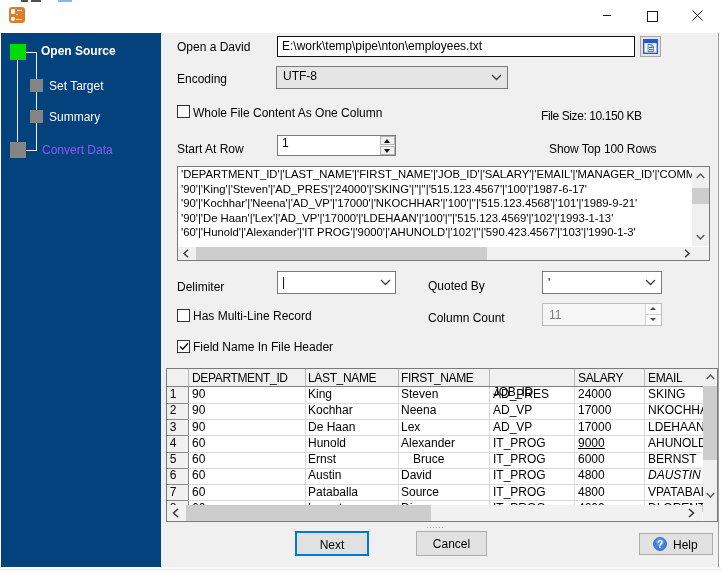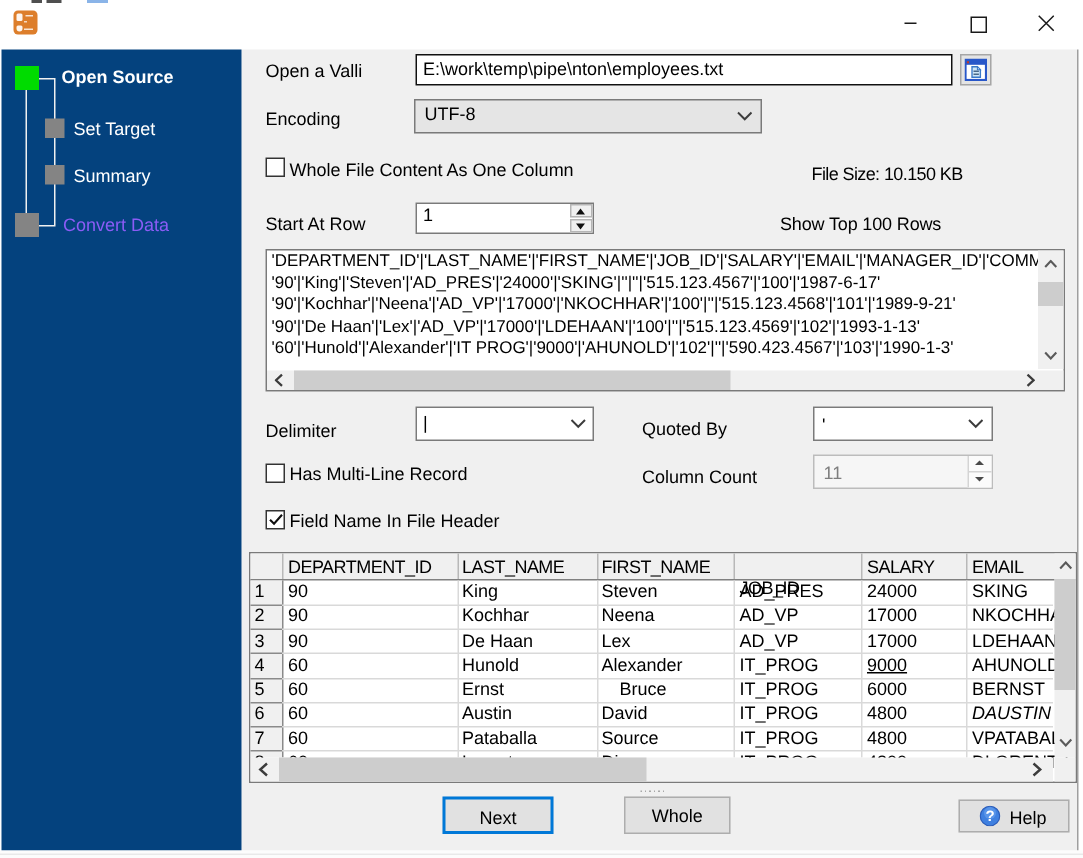--- a/index.html
+++ b/index.html
@@ -32,21 +32,21 @@
 <div class="a" style="left:26px;top:52px;width:10px;height:1px;background:#f0f0f0;"></div>
 <div class="a" style="left:25px;top:150px;width:11px;height:1px;background:#f0f0f0;"></div>
 <div class="a" style="left:10px;top:44px;width:16px;height:16px;background:#00dc00;"></div>
 <div class="a" style="left:30px;top:79px;width:13px;height:13px;background:#848484;"></div>
 <div class="a" style="left:30px;top:110px;width:13px;height:13px;background:#848484;"></div>
 <div class="a" style="left:10px;top:142px;width:16px;height:16px;background:#848484;"></div>
 <div class="lbl" style="left:41px;top:43px;color:#fff;font-weight:bold;">Open Source</div>
 <div class="lbl" style="left:49px;top:78px;color:#fff;">Set Target</div>
 <div class="lbl" style="left:49px;top:109px;color:#fff;">Summary</div>
 <div class="lbl" style="left:42px;top:142px;color:#8b5cf6;">Convert Data</div>
-<div class="lbl" style="left:177px;top:39px;">Open a Valli</div>
+<div class="lbl" style="left:177px;top:39px;">Open a David</div>
 <div class="a" style="left:277px;top:36px;width:358px;height:21px;background:#fff;border:1px solid #101010;box-sizing:border-box;"></div>
 <div class="lbl" style="left:282px;top:38px;">E:\work\temp\pipe\nton\employees.txt</div>
 <div class="a" style="left:640px;top:36px;width:21px;height:21px;background:#e4e4e4;border:1px solid #a6a6a6;box-sizing:border-box;">
 <svg style="display:block;margin:2px 0 0 2px" width="15" height="15" viewBox="0 0 15 15">
 <rect x="0.7" y="0.7" width="13.6" height="13.6" fill="#fff" stroke="#2857c9" stroke-width="1.4"></rect>
 <rect x="1" y="1" width="13" height="3.2" fill="#2857c9"></rect>
 <rect x="1.6" y="1.8" width="1.4" height="1.4" fill="#c03a2b"></rect>
 <path d="M5 5.5 h3.6 l2 2 v5 h-5.6 z" fill="#cfe7f7" stroke="#3a79c8" stroke-width="0.9"></path>
 <path d="M8.6 5.5 l2 2 h-2 z" fill="#fff" stroke="#3a79c8" stroke-width="0.7"></path>
 <rect x="6" y="8" width="3.6" height="1" fill="#4a6a8a"></rect>
@@ -62,21 +62,21 @@
 <div class="lbl" style="left:541px;top:72px;letter-spacing:-.4px;margin-top:36px;">File Size: 10.150 KB</div>
 <div class="cb" style="left:177px;top:105px;"></div>
 <div class="lbl" style="left:193px;top:105px;">Whole File Content As One Column</div>
 <div class="lbl" style="left:177px;top:141px;">Start At Row</div>
 <div class="a" style="left:277px;top:135px;width:119px;height:21px;background:#fff;border:1px solid #7a7a7a;box-sizing:border-box;"></div>
 <div class="lbl" style="left:282px;top:135px;">1</div>
 <div class="a" style="left:380px;top:136px;width:15px;height:9px;background:#f0f0f0;border:1px solid #b5b5b5;box-sizing:border-box;"></div>
 <div class="a" style="left:380px;top:146px;width:15px;height:9px;background:#f0f0f0;border:1px solid #b5b5b5;box-sizing:border-box;"></div>
 <div class="a" style="left:384px;top:139px;width:0;height:0;border-left:3.5px solid transparent;border-right:3.5px solid transparent;border-bottom:4px solid #101010;"></div>
 <div class="a" style="left:384px;top:149px;width:0;height:0;border-left:3.5px solid transparent;border-right:3.5px solid transparent;border-top:4px solid #101010;"></div>
-<div class="lbl" style="left:520px;top:141px;letter-spacing:-.1px;">Show Top 100 Rows</div>
+<div class="lbl" style="left:549px;top:141px;letter-spacing:-.1px;">Show Top 100 Rows</div>
 <div class="a" style="left:177px;top:166px;width:533px;height:95px;background:#fff;border:1px solid #7a7a7a;box-sizing:border-box;"></div>
 <div class="a" style="left:181px;top:167px;width:511px;height:73px;overflow:hidden;font-size:11.3px;line-height:14.5px;white-space:nowrap;color:#000;">'DEPARTMENT_ID'|'LAST_NAME'|'FIRST_NAME'|'JOB_ID'|'SALARY'|'EMAIL'|'MANAGER_ID'|'COMMISSION_PCT'<br>'90'|'King'|'Steven'|'AD_PRES'|'24000'|'SKING'|''|''|'515.123.4567'|'100'|'1987-6-17'<br>'90'|'Kochhar'|'Neena'|'AD_VP'|'17000'|'NKOCHHAR'|'100'|''|'515.123.4568'|'101'|'1989-9-21'<br>'90'|'De Haan'|'Lex'|'AD_VP'|'17000'|'LDEHAAN'|'100'|''|'515.123.4569'|'102'|'1993-1-13'<br>'60'|'Hunold'|'Alexander'|'IT PROG'|'9000'|'AHUNOLD'|'102'|''|'590.423.4567'|'103'|'1990-1-3'</div>
 <div class="a" style="left:692px;top:167px;width:17px;height:79px;background:#f0f0f0;"></div>
 <div class="a" style="left:692px;top:188px;width:17px;height:16px;background:#cdcdcd;"></div>
 <svg class="a" style="left:696px;top:173px" width="9" height="6" viewBox="0 0 9 6">
     <path d="M0.8 5 L4.5 1 L8.2 5" stroke="#5a5a5a" stroke-width="1.4" fill="none"></path>
   </svg>
 <svg class="a" style="left:696px;top:234px" width="9" height="6" viewBox="0 0 9 6">
     <path d="M0.8 1 L4.5 5 L8.2 1" stroke="#5a5a5a" stroke-width="1.4" fill="none"></path>
   </svg>
@@ -220,19 +220,19 @@
 <div class="a" style="left:186px;top:505px;width:245px;height:16px;background:#cdcdcd;"></div>
 <svg class="a" style="left:172px;top:508px" width="7" height="10" viewBox="0 0 7 10">
     <path d="M6 1 L1.5 5 L6 9" stroke="#3c3c3c" stroke-width="1.6" fill="none"></path>
   </svg>
 <svg class="a" style="left:688px;top:508px" width="7" height="10" viewBox="0 0 7 10">
     <path d="M1 1 L5.5 5 L1 9" stroke="#3c3c3c" stroke-width="1.6" fill="none"></path>
   </svg>
 <div class="a" style="left:703px;top:505px;width:14px;height:16px;background:#f0f0f0;"></div>
 <div class="a" style="left:427px;top:527px;width:17px;height:1px;background:repeating-linear-gradient(to right,#a8a8a8 0 1px,transparent 1px 3px);"></div>
 <div class="a" style="left:295px;top:531px;width:74px;height:25px;background:#e1e1e1;border:2px solid #0078d7;box-sizing:border-box;text-align:center;font-size:12px;line-height:24px;">Next</div>
-<div class="a" style="left:416px;top:531px;width:71px;height:25px;background:#e1e1e1;border:1px solid #adadad;box-sizing:border-box;text-align:center;font-size:12px;line-height:25px;">Whole</div>
+<div class="a" style="left:416px;top:531px;width:71px;height:25px;background:#e1e1e1;border:1px solid #adadad;box-sizing:border-box;text-align:center;font-size:12px;line-height:25px;">Cancel</div>
 <div class="a" style="left:639px;top:533px;width:74px;height:22px;background:#e1e1e1;border:1px solid #adadad;box-sizing:border-box;"></div>
 <svg class="a" style="left:653px;top:537px" width="14" height="14" viewBox="0 0 14 14">
 <circle cx="7" cy="7" r="6.5" fill="#3f80e0" stroke="#2a5bb8" stroke-width="0.8"></circle>
 <circle cx="7" cy="5" r="4" fill="#6ba3ef" opacity="0.6"></circle>
 <text x="7" y="10.5" font-family="Liberation Sans" font-size="10" font-weight="bold" fill="#fff" text-anchor="middle">?</text>
   </svg>
 <div class="lbl" style="left:673px;top:537px;">Help</div>
 </body></html>

